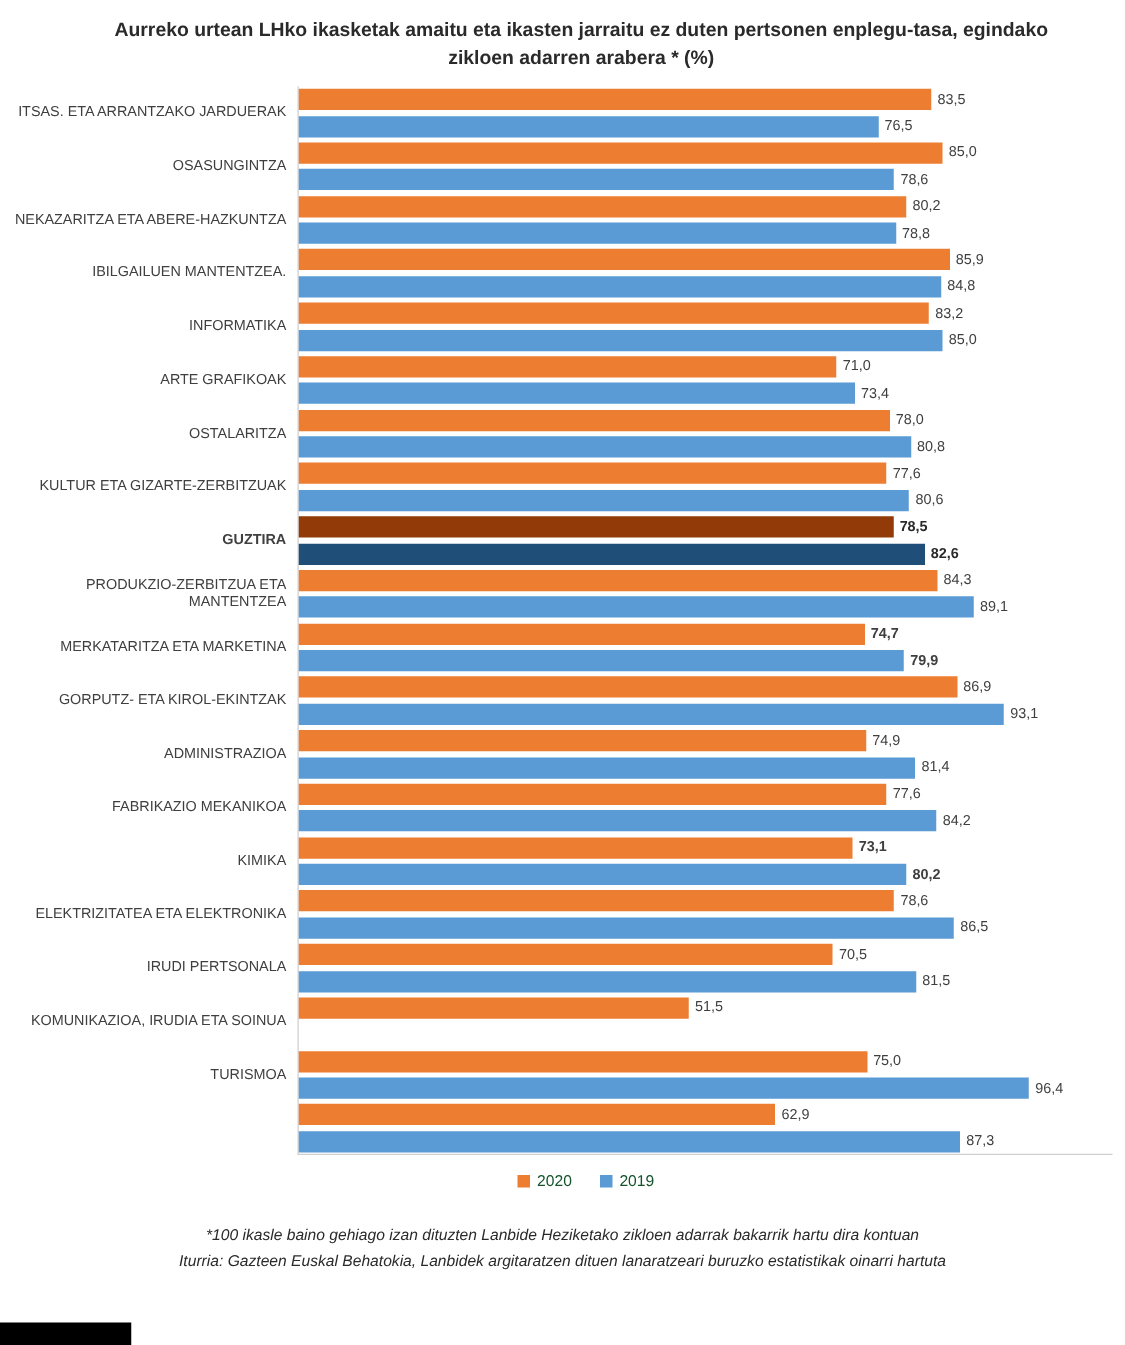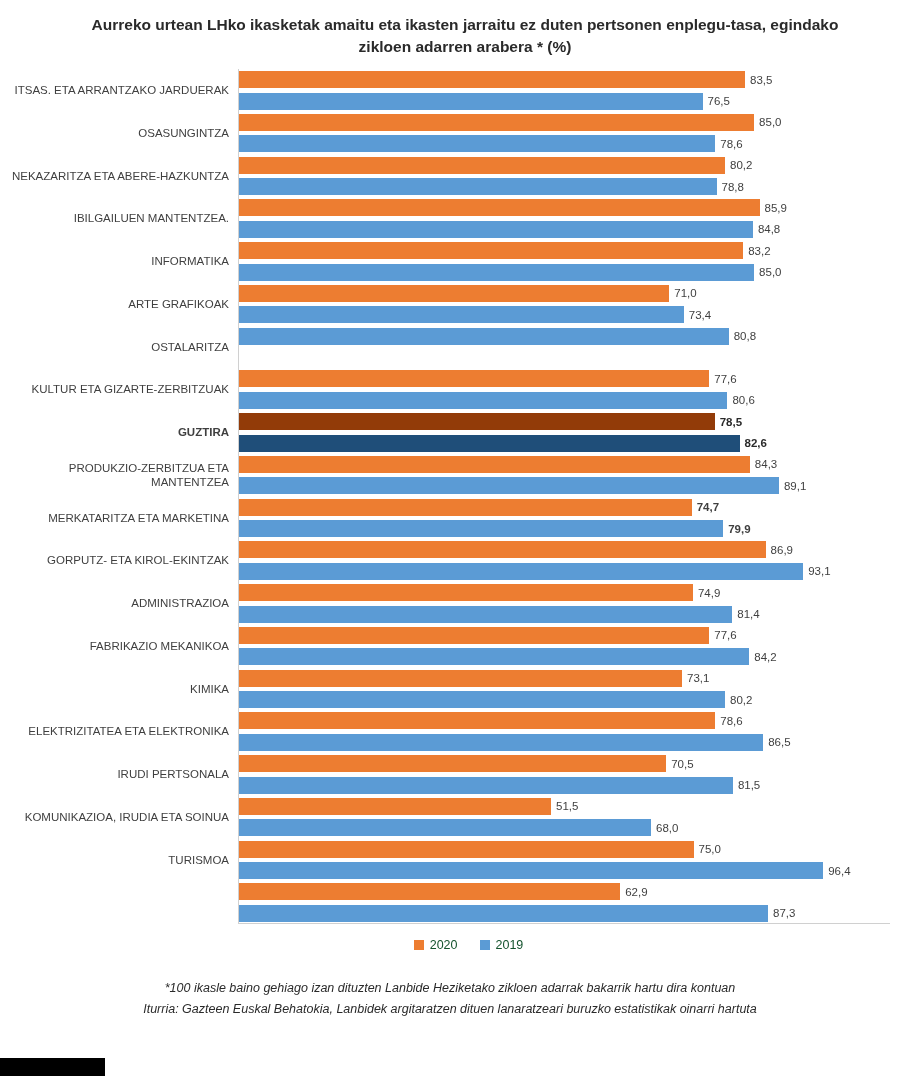--- a/index.html
+++ b/index.html
@@ -262,20 +262,24 @@
             <div class="bar s2020" style="width: 430.26px;"></div>
             <span class="bar-val">71,0</span>
           </div>
           <div class="bar-line">
             <div class="bar s2019" style="width: 444.804px;"></div>
             <span class="bar-val">73,4</span>
           </div>
         </div>
         <div class="bar-group" style="height: 42.75px;">
           <div class="bar-line">
+            <div class="bar s2020" style="width: 472.68px;"></div>
+            <span class="bar-val">78,0</span>
+          </div>
+          <div class="bar-line">
             <div class="bar s2019" style="width: 489.648px;"></div>
             <span class="bar-val">80,8</span>
           </div>
         </div>
         <div class="bar-group" style="height: 42.75px;">
           <div class="bar-line">
             <div class="bar s2020" style="width: 470.256px;"></div>
             <span class="bar-val">77,6</span>
           </div>
           <div class="bar-line">
@@ -336,21 +340,21 @@
         <div class="bar-group" style="height: 42.75px;">
           <div class="bar-line">
             <div class="bar s2020" style="width: 470.256px;"></div>
             <span class="bar-val">77,6</span>
           </div>
           <div class="bar-line">
             <div class="bar s2019" style="width: 510.252px;"></div>
             <span class="bar-val">84,2</span>
           </div>
         </div>
-        <div class="bar-group" style="height: 42.75px;">
+        <div class="bar-group" style="height: 42.75px; font-weight: bold;">
           <div class="bar-line">
             <div class="bar s2020" style="width: 442.986px;"></div>
             <span class="bar-val">73,1</span>
           </div>
           <div class="bar-line">
             <div class="bar s2019" style="width: 486.012px;"></div>
             <span class="bar-val">80,2</span>
           </div>
         </div>
         <div class="bar-group" style="height: 42.75px;">
@@ -370,24 +374,20 @@
           </div>
           <div class="bar-line">
             <div class="bar s2019" style="width: 493.89px;"></div>
             <span class="bar-val">81,5</span>
           </div>
         </div>
         <div class="bar-group" style="height: 42.75px;">
           <div class="bar-line">
             <div class="bar s2020" style="width: 312.09px;"></div>
             <span class="bar-val">51,5</span>
-          </div>
-          <div class="bar-line">
-            <div class="bar s2019" style="width: 412.08px;"></div>
-            <span class="bar-val">68,0</span>
           </div>
         </div>
         <div class="bar-group" style="height: 42.75px;">
           <div class="bar-line">
             <div class="bar s2020" style="width: 454.5px;"></div>
             <span class="bar-val">75,0</span>
           </div>
           <div class="bar-line">
             <div class="bar s2019" style="width: 584.184px;"></div>
             <span class="bar-val">96,4</span>

